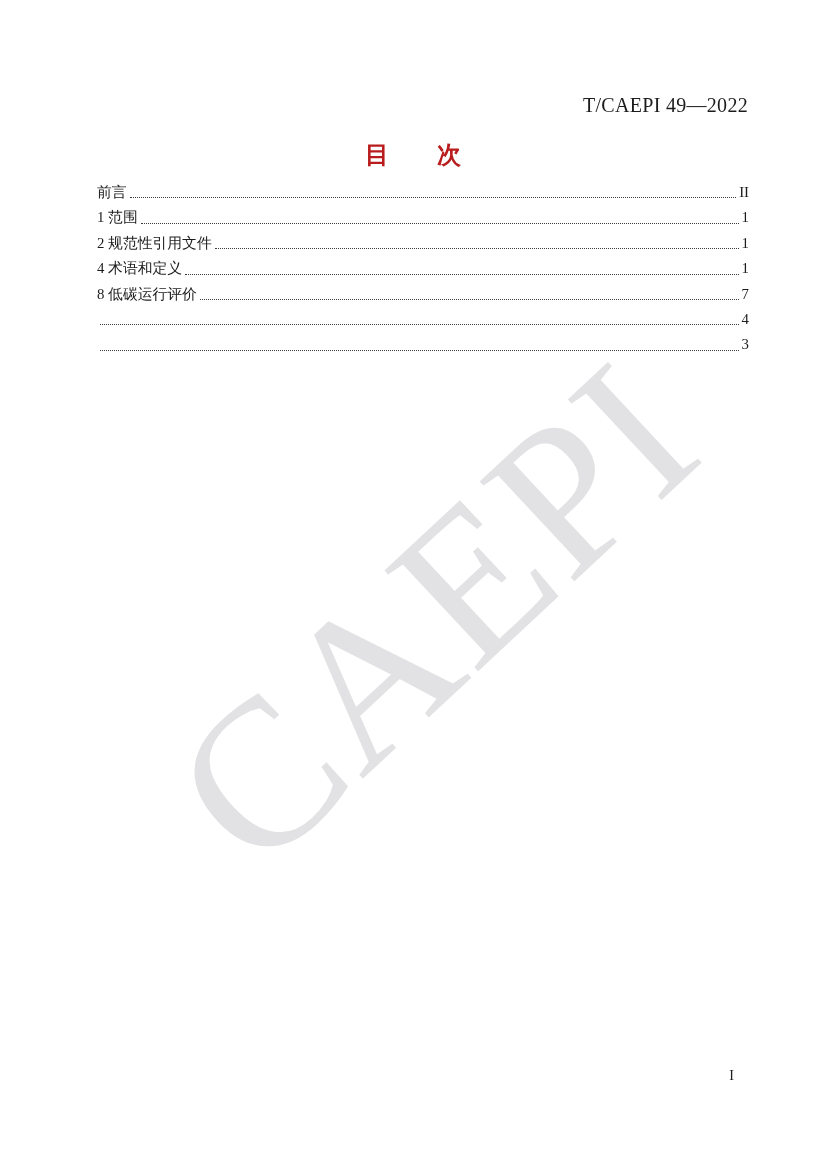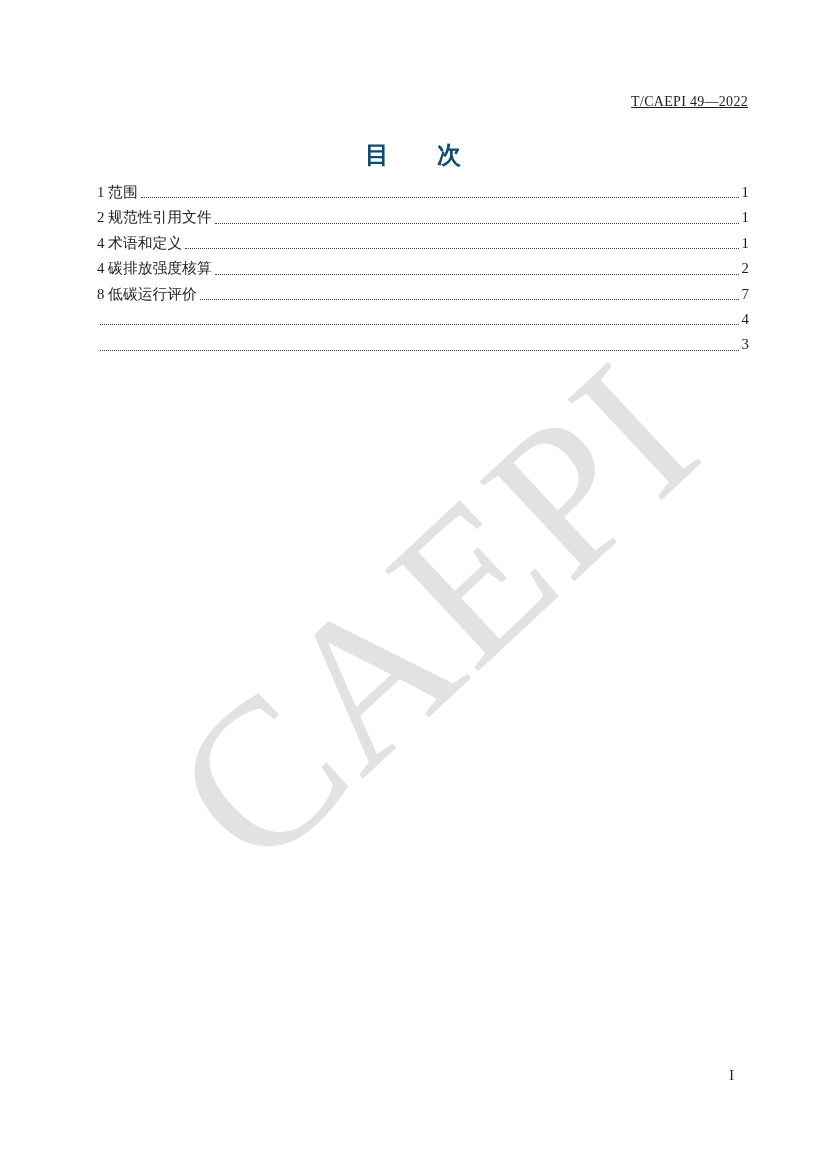--- a/index.html
+++ b/index.html
@@ -29,31 +29,30 @@
     letter-spacing:2px;
     color:var(--watermark-color);
     white-space:nowrap;
     z-index:0;
     user-select:none;
   }
   .content{position:relative;z-index:1;}
   .doc-header{
     position:absolute;top:94px;left:0;right:78px;
     text-align:right;
-    font-size:14px;
+    font-size:20px;
     letter-spacing:0.3px;
-    text-decoration:underline;
   }
   .page-title{
     position:absolute;top:139px;left:0;width:100%;
     text-align:center;
     font-family:"Liberation Sans","DejaVu Sans",sans-serif;
     font-weight:700;
     font-size:24px;
-    color:#0c4a6e;
+    color:#b91c1c;
   }
   .toc{
     position:absolute;top:180px;left:97px;right:77px;
   }
   .toc-row{
     display:flex;
     height:25.4px;
     align-items:center;
     font-size:14.8px;
     line-height:25.4px;
@@ -88,44 +87,44 @@
 
   <div class="content">
 
     <div class="doc-header">
       <span>T/CAEPI 49—2022</span>
     </div>
 
     <h1 class="page-title">目　　次</h1>
 
     <div class="toc">
+  <div class="toc-row">
+    <span class="toc-label">前言</span>
+    <span class="toc-leader"></span>
+    <span class="toc-page">II</span>
+  </div>
 
   <div class="toc-row">
     <span class="toc-label">1 范围</span>
     <span class="toc-leader"></span>
     <span class="toc-page">1</span>
   </div>
 
   <div class="toc-row">
     <span class="toc-label">2 规范性引用文件</span>
     <span class="toc-leader"></span>
     <span class="toc-page">1</span>
   </div>
 
   <div class="toc-row">
     <span class="toc-label">4 术语和定义</span>
     <span class="toc-leader"></span>
     <span class="toc-page">1</span>
   </div>
 
-  <div class="toc-row">
-    <span class="toc-label">4 碳排放强度核算</span>
-    <span class="toc-leader"></span>
-    <span class="toc-page">2</span>
-  </div>
 
   <div class="toc-row">
     <span class="toc-label">8 低碳运行评价</span>
     <span class="toc-leader"></span>
     <span class="toc-page">7</span>
   </div>
 
   <div class="toc-row">
     <span class="toc-leader"></span>
     <span class="toc-page">4</span>

